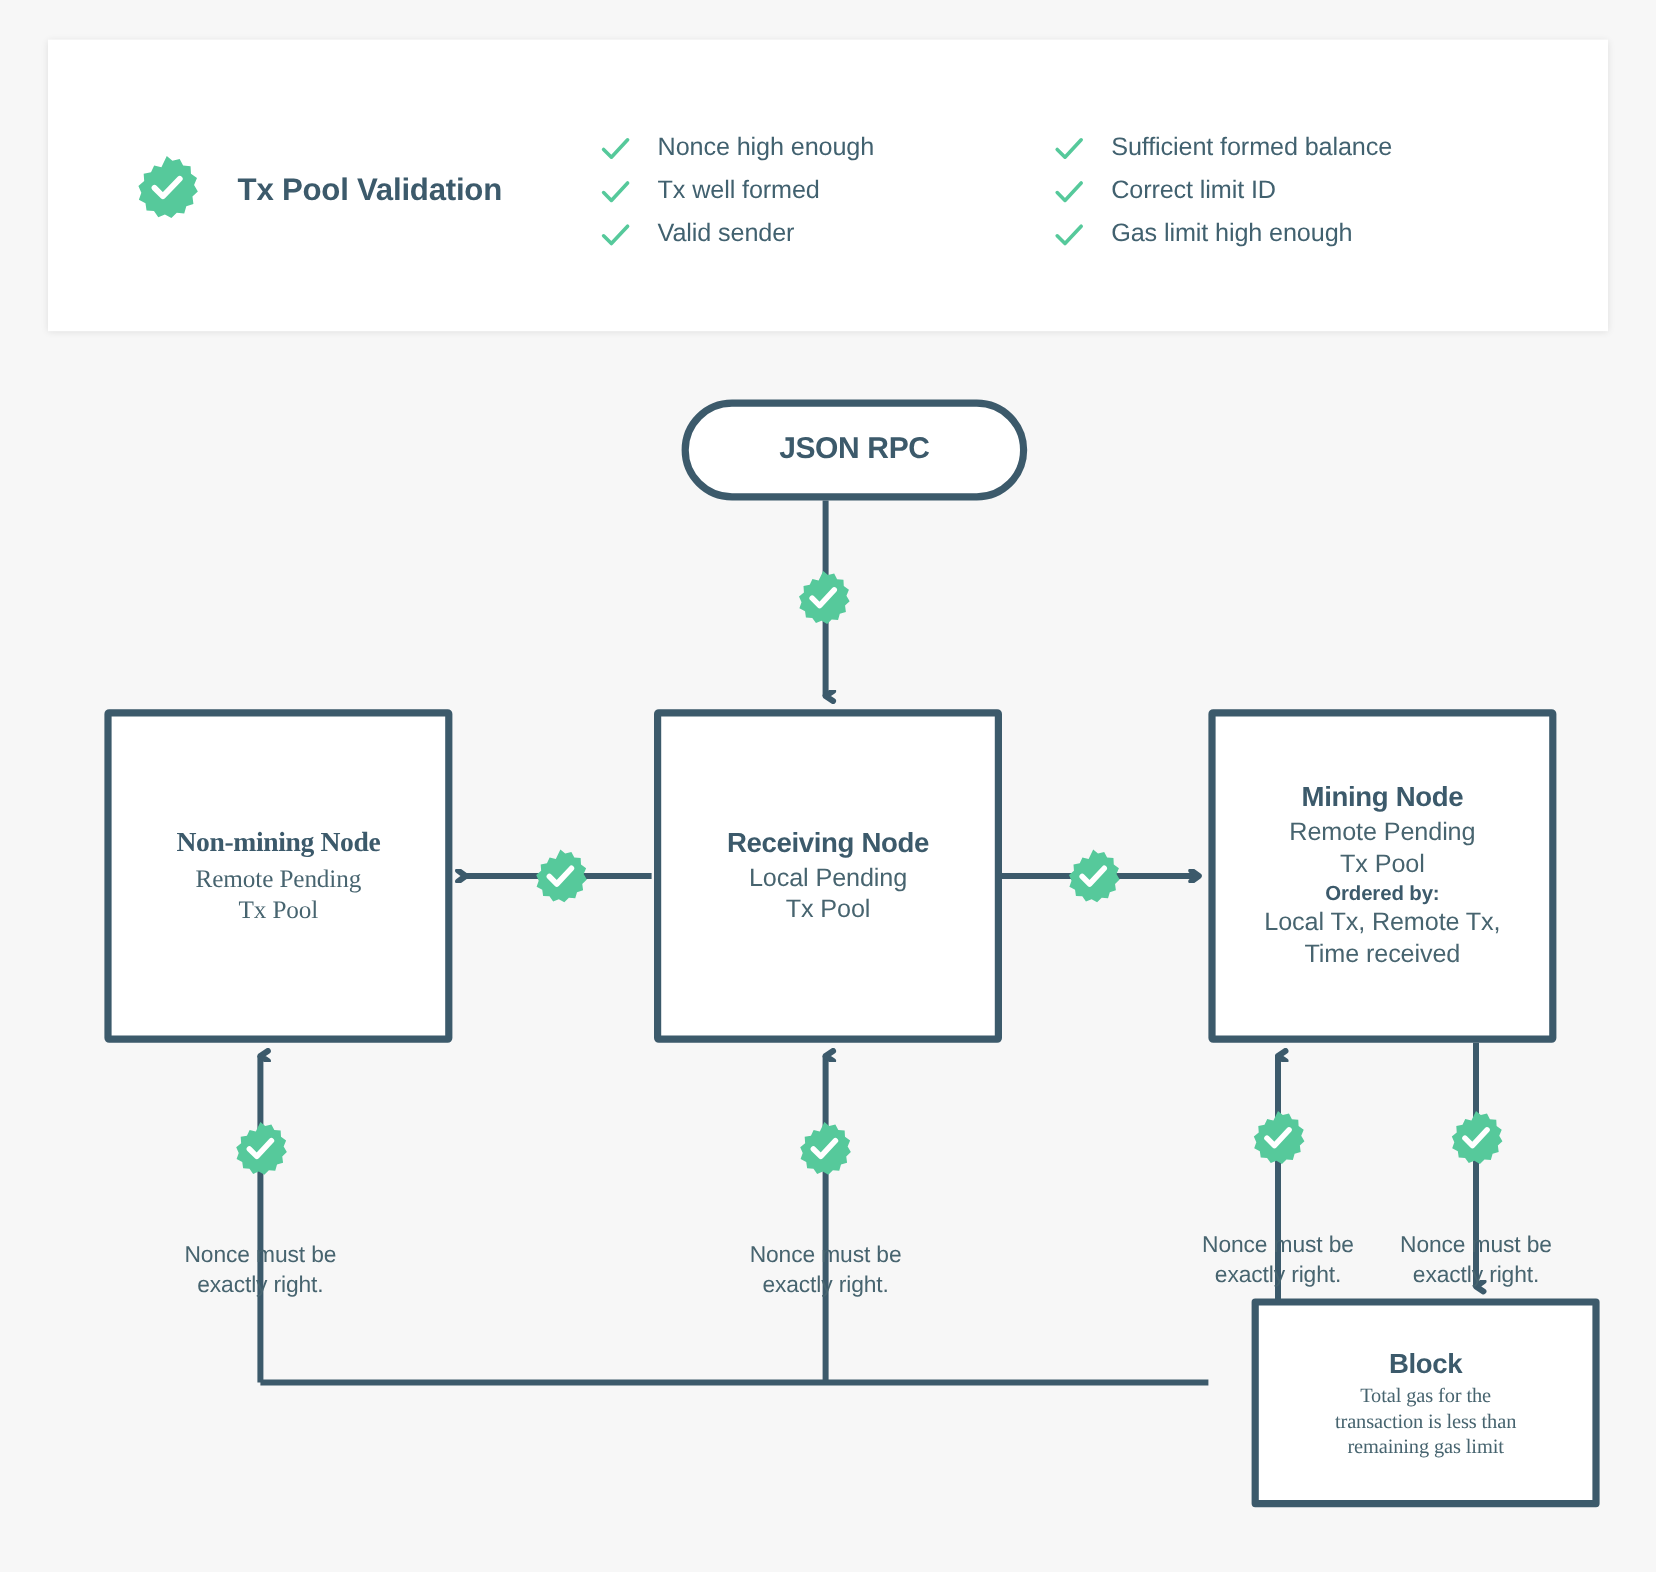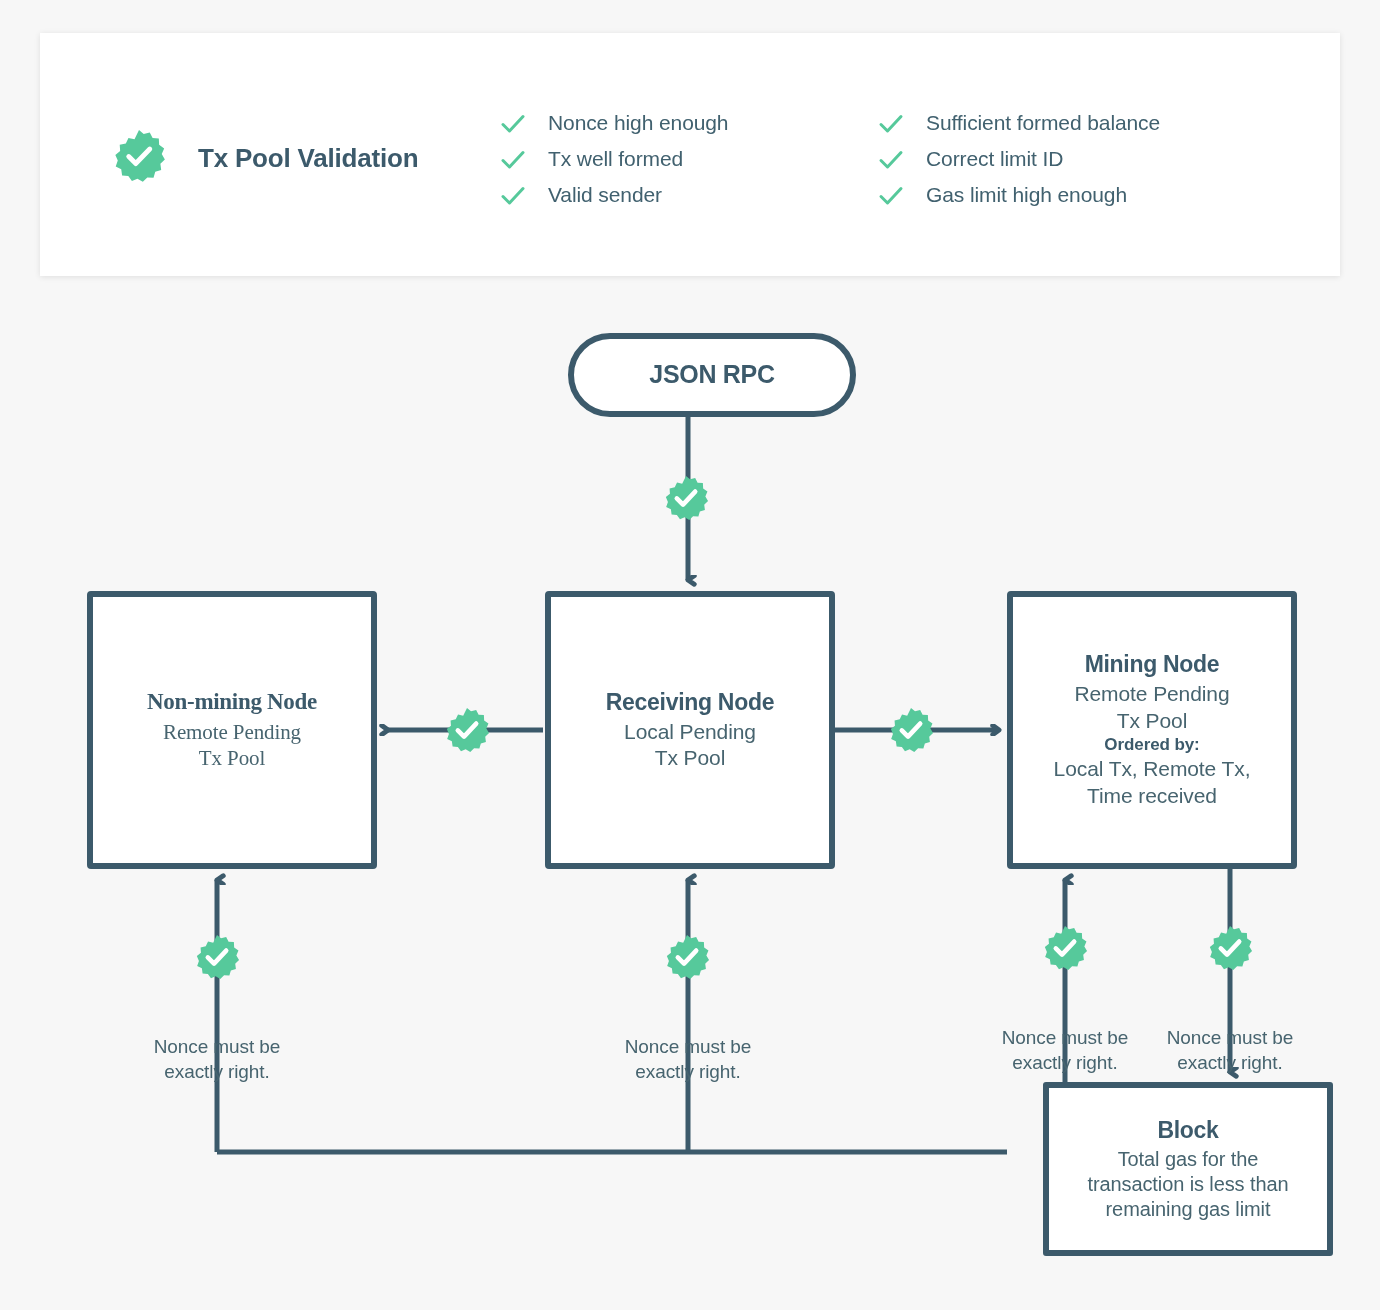--- a/index.html
+++ b/index.html
@@ -76,21 +76,21 @@
     letter-spacing: -0.1px; margin-top: 2px;
   }
   .n-ordered-label {
     font-size: 17px; font-weight: bold; color: #3c5a6b;
     letter-spacing: -0.1px;
   }
   .n-ordered-val {
     font-size: 21px; color: #47646f; line-height: 1.3;
     letter-spacing: -0.1px;
   }
-  .node-block .n-sub { font-size: 20px; line-height: 1.26; }
+  .node-block .n-sub { font-size: 17px; line-height: 1.26; font-family: Liberation Serif, serif; }
 
   
   .badge {
     position: absolute; width: 46px; height: 46px;
   }
 
   
   .edge-note {
     position: absolute; width: 200px; text-align: center;
     font-size: 19px; color: #47646f; line-height: 1.3;

